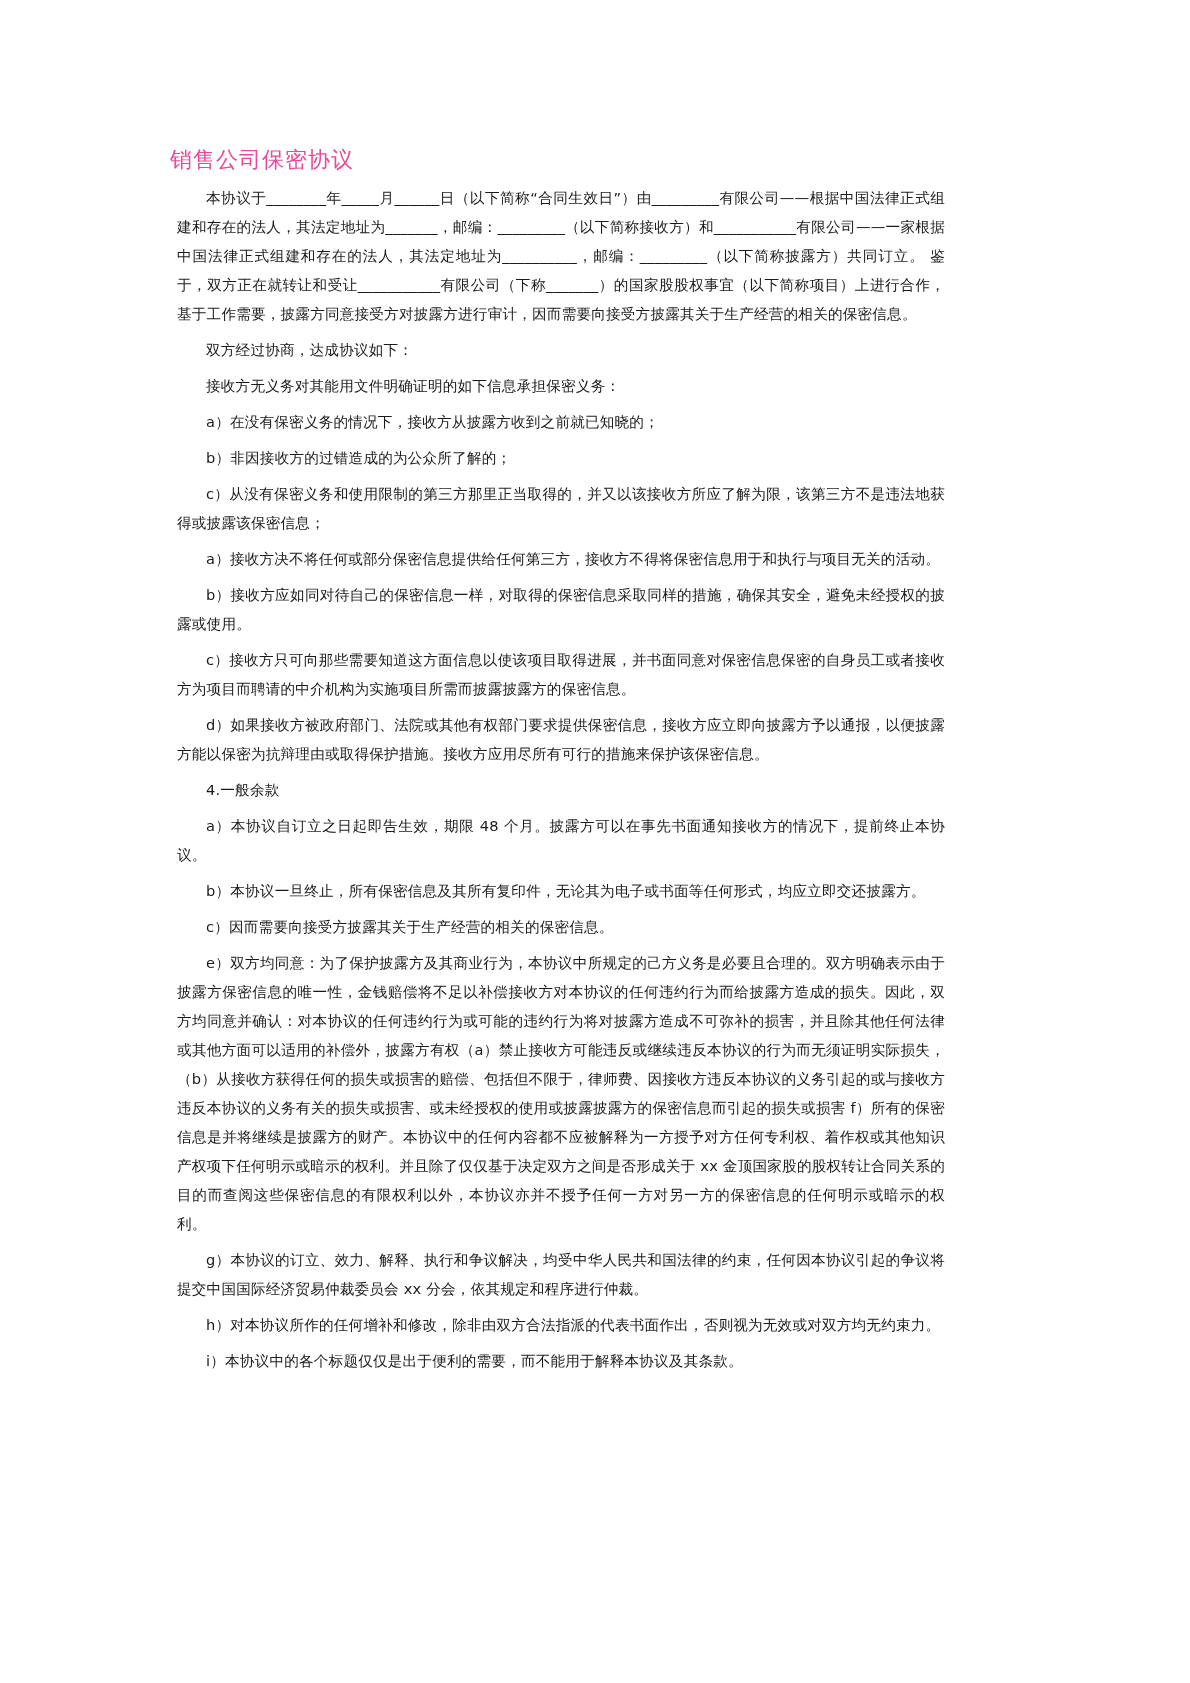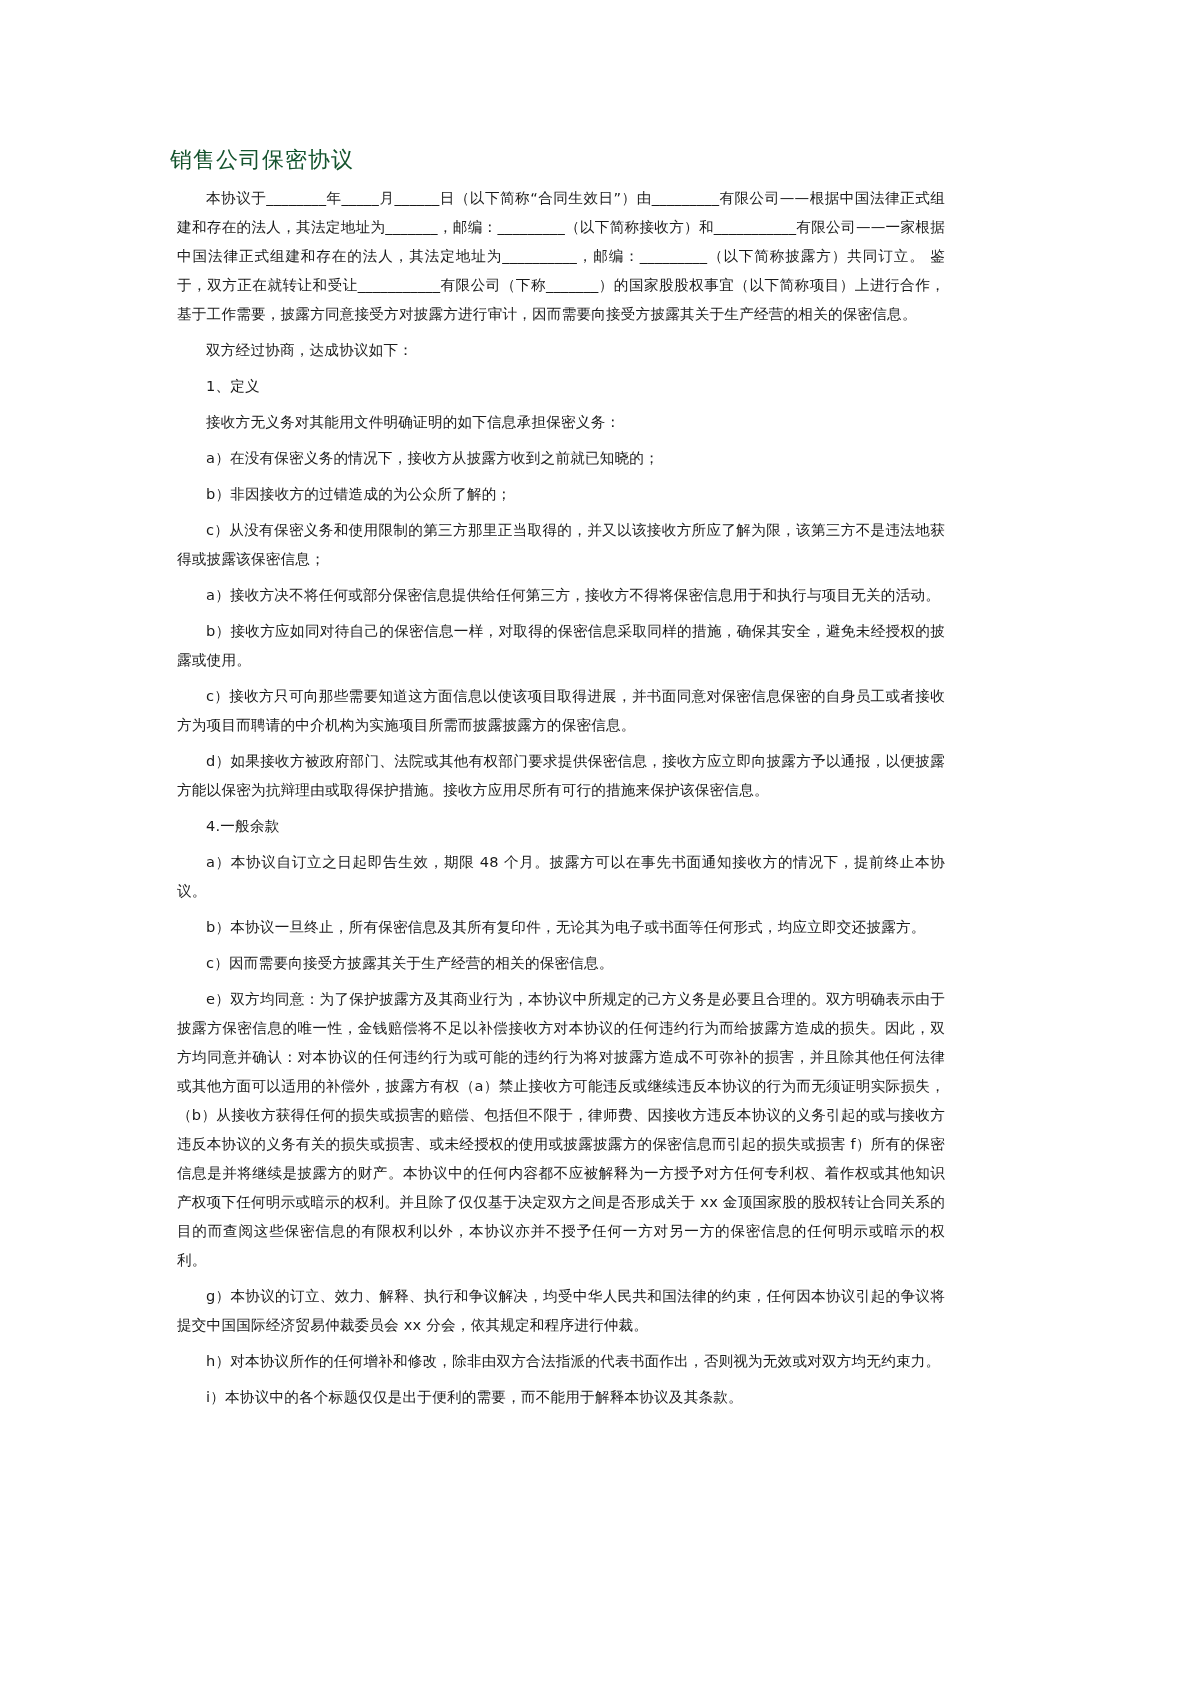--- a/index.html
+++ b/index.html
@@ -1,33 +1,32 @@
 <!DOCTYPE html>
 <html><head>
 <meta charset="utf-8">
 <style>
   html, body { margin:0; padding:0; background:#ffffff; }
   body { width:1190px; height:1683px; position:relative; overflow:hidden;
          font-family:"DejaVu Sans","Liberation Sans",sans-serif; color:#1a1a1a; }
   .page { position:absolute; left:170px; top:144px; width:782px; }
-  .title { font-family:"DejaVu Serif","Liberation Serif",serif; font-size:22px; color:#14532d;
+  .title { font-family:"DejaVu Serif","Liberation Serif",serif; font-size:22px; color:#ec4899;
            line-height:32px; margin:0 0 0 0; font-weight:normal; letter-spacing:1px; }
   .p { font-size:14.6px; line-height:29px; margin:7px; text-align:justify; letter-spacing:0.2px; }
   .ind { text-indent:29px; }
 </style>
 </head>
 <body>
 
 <div class="page">
   <h1 class="title">销售公司保密协议</h1>
 
   <p class="p ind">本协议于________年_____月______日（以下简称“合同生效日”）由_________有限公司——根据中国法律正式组建和存在的法人，其法定地址为_______，邮编：_________（以下简称接收方）和___________有限公司——一家根据中国法律正式组建和存在的法人，其法定地址为__________，邮编：_________（以下简称披露方）共同订立。 鉴于，双方正在就转让和受让___________有限公司（下称_______）的国家股股权事宜（以下简称项目）上进行合作，基于工作需要，披露方同意接受方对披露方进行审计，因而需要向接受方披露其关于生产经营的相关的保密信息。</p>
   <p class="p ind">双方经过协商，达成协议如下：</p>
 
-  <p class="p ind">1、定义</p>
 
   <p class="p ind">接收方无义务对其能用文件明确证明的如下信息承担保密义务：</p>
   <p class="p ind">a）在没有保密义务的情况下，接收方从披露方收到之前就已知晓的；</p>
   <p class="p ind">b）非因接收方的过错造成的为公众所了解的；</p>
   <p class="p ind">c）从没有保密义务和使用限制的第三方那里正当取得的，并又以该接收方所应了解为限，该第三方不是违法地获得或披露该保密信息；</p>
 
   <p class="p ind">a）接收方决不将任何或部分保密信息提供给任何第三方，接收方不得将保密信息用于和执行与项目无关的活动。</p>
   <p class="p ind">b）接收方应如同对待自己的保密信息一样，对取得的保密信息采取同样的措施，确保其安全，避免未经授权的披露或使用。</p>
   <p class="p ind">c）接收方只可向那些需要知道这方面信息以使该项目取得进展，并书面同意对保密信息保密的自身员工或者接收方为项目而聘请的中介机构为实施项目所需而披露披露方的保密信息。</p>
   <p class="p ind">d）如果接收方被政府部门、法院或其他有权部门要求提供保密信息，接收方应立即向披露方予以通报，以便披露方能以保密为抗辩理由或取得保护措施。接收方应用尽所有可行的措施来保护该保密信息。</p>

